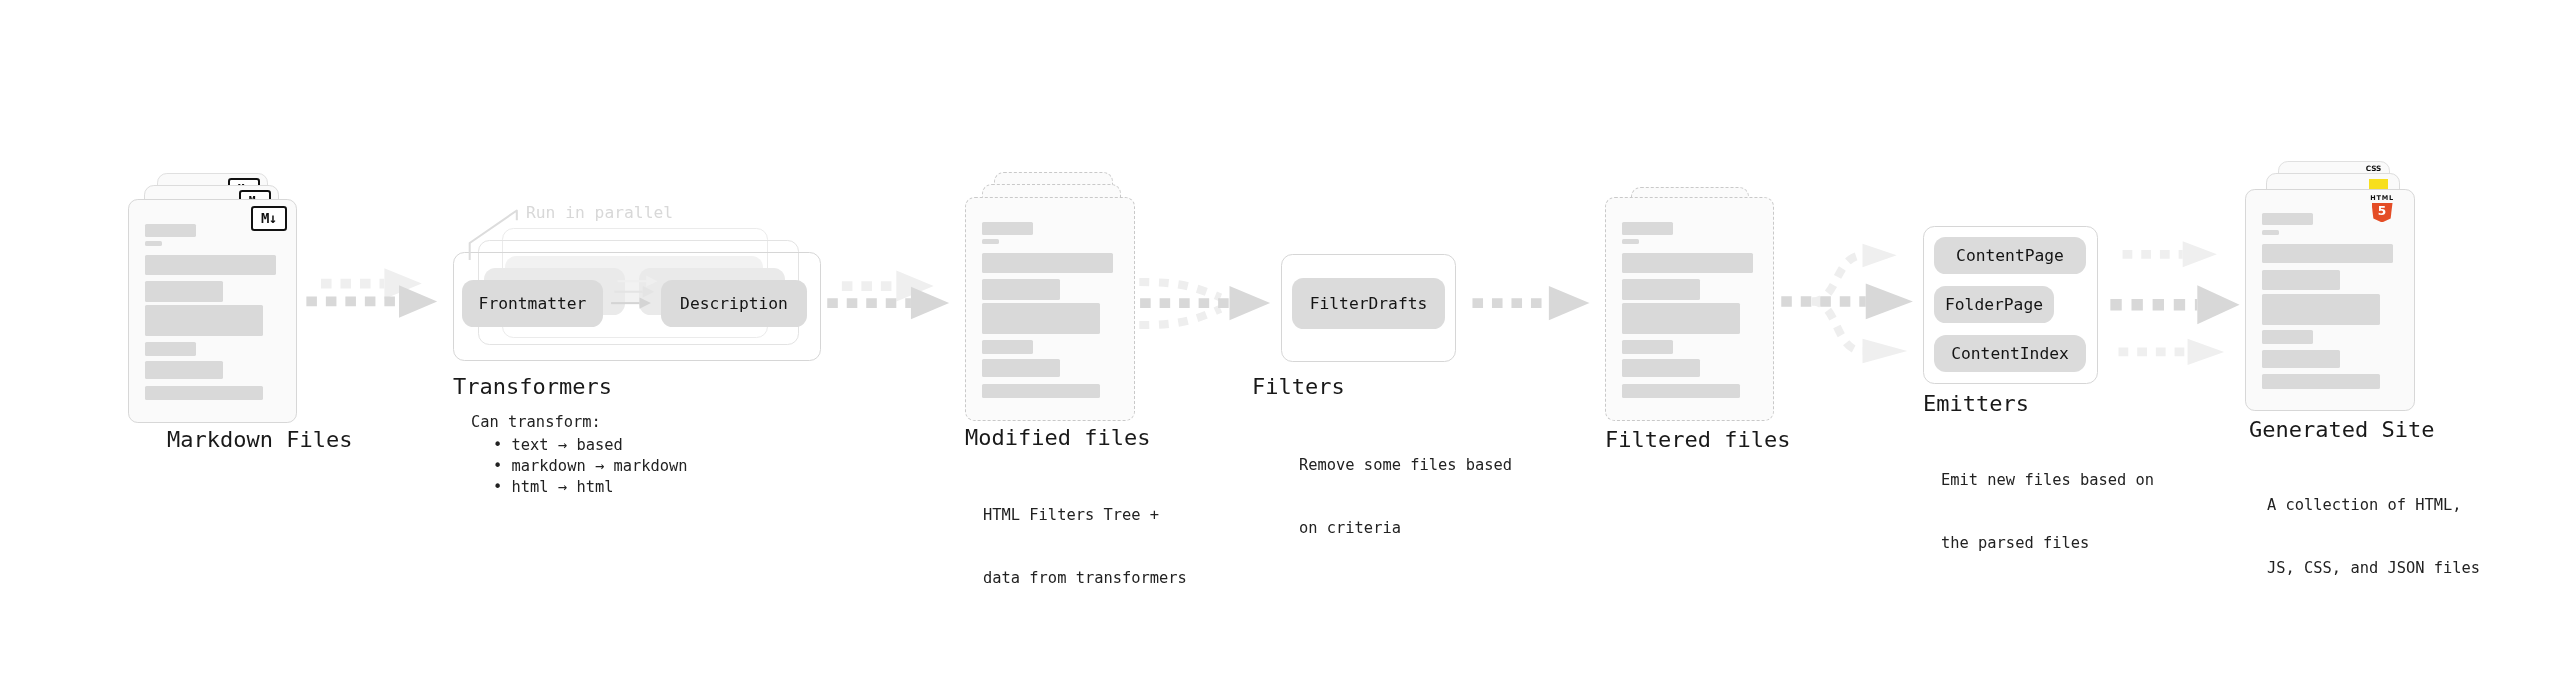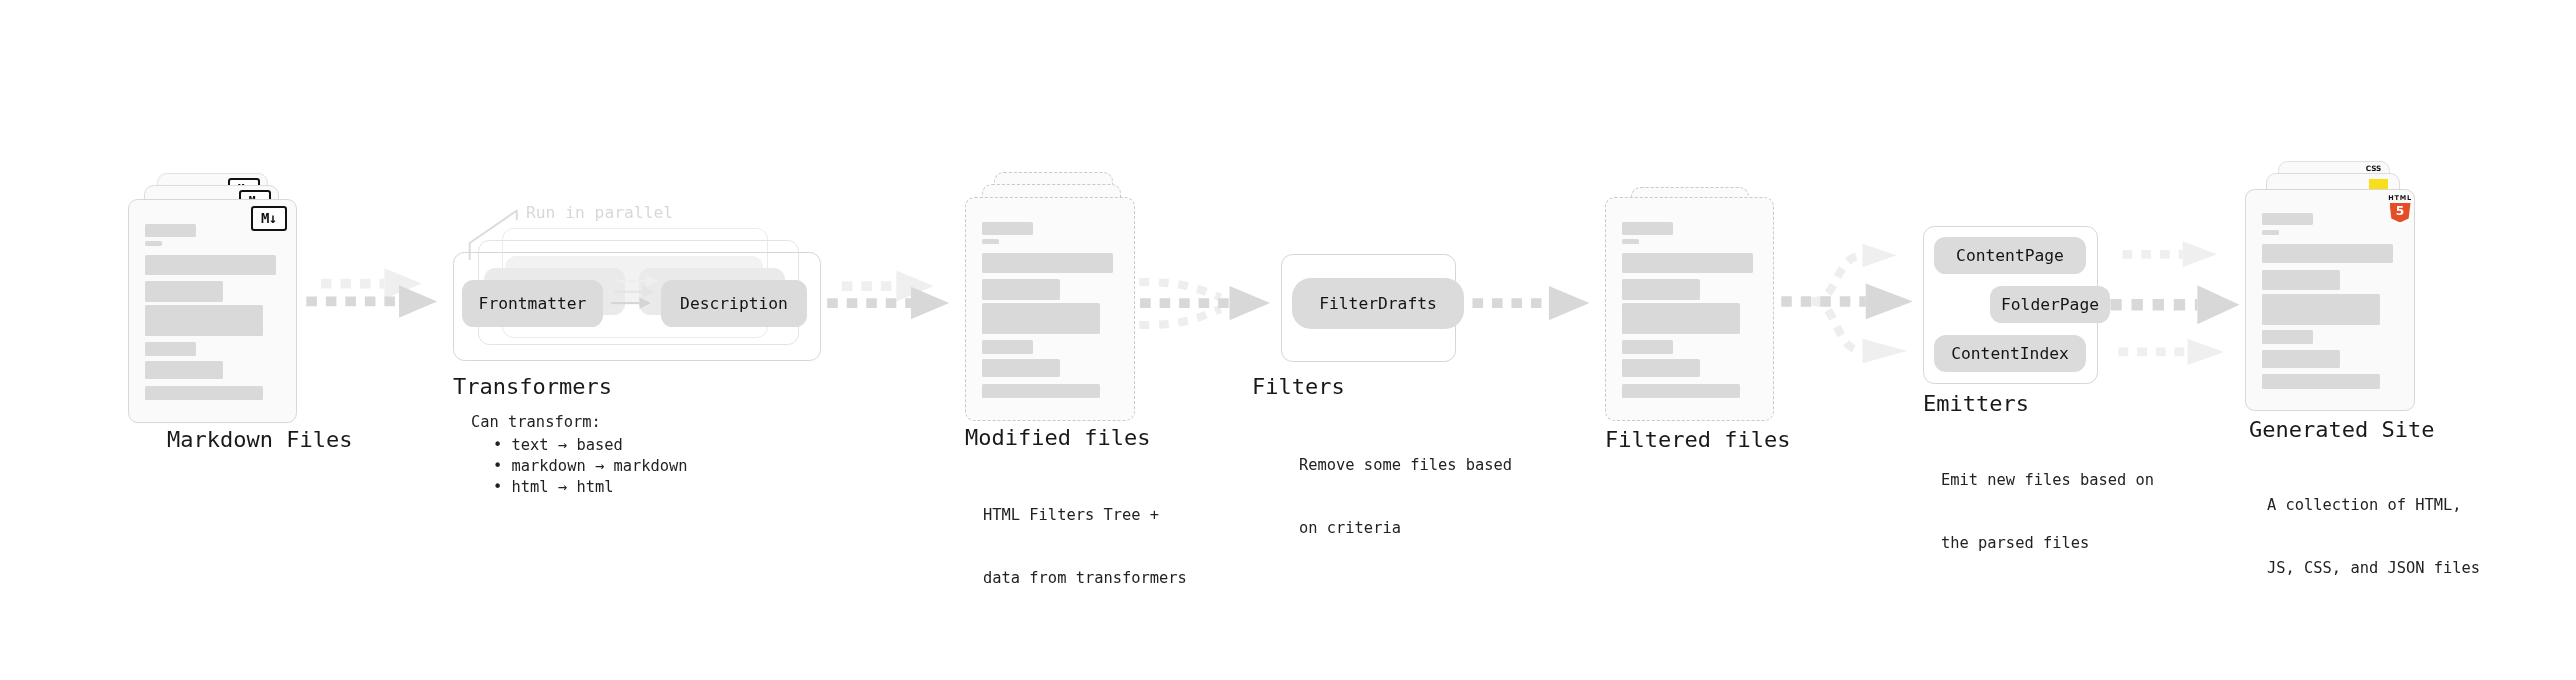--- a/index.html
+++ b/index.html
@@ -97,21 +97,21 @@
       <div class="bar" style="width: 118px; height: 14.6px; margin-top: 6.5px;"></div>
     </div>
 </div>
 <div class="heading" style="left:965px;top:426px;">Modified files</div>
 <div class="subtext" style="left:965px;top:463px;">
   <div>HTML Filters Tree +</div>
   <div>data from transformers</div>
 </div>
 
 <div class="gbox" style="left:1281px;top:254px;width:173px;height:106px;"></div>
-<div class="pill" style="left:1292px;top:278px;width:172px;height:51px;border-radius:19px;">FilterDrafts</div>
+<div class="pill" style="left:1292px;top:278px;width:153px;height:51px;">FilterDrafts</div>
 <div class="heading" style="left:1252px;top:375px;">Filters</div>
 <div class="subtext" style="left:1281px;top:413px;">
   <div>Remove some files based</div>
   <div>on criteria</div>
 </div>
 
 <div class="card-dashed" style="left:1631px;top:187px;width:116px;height:41px;"></div>
 <div class="card-dashed" style="left:1605px;top:197px;width:167px;height:222px;">
   <div class="bars">
       <div class="bar" style="width: 51px; height: 12.2px; margin-top: 0px;"></div>
@@ -121,39 +121,39 @@
       <div class="bar" style="width: 118px; height: 31px; margin-top: 3.3px;"></div>
       <div class="bar" style="width: 51px; height: 14px; margin-top: 5.7px;"></div>
       <div class="bar" style="width: 78px; height: 18px; margin-top: 5.7px;"></div>
       <div class="bar" style="width: 118px; height: 14.6px; margin-top: 6.5px;"></div>
     </div>
 </div>
 <div class="heading" style="left:1605px;top:428px;">Filtered files</div>
 
 <div class="gbox" style="left:1923px;top:226px;width:173px;height:156px;"></div>
 <div class="pill" style="left:1934px;top:237px;width:152px;height:37px;">ContentPage</div>
-<div class="pill" style="left:1990px;top:286px;width:120px;height:37px;">FolderPage</div>
+<div class="pill" style="left:1934px;top:286px;width:120px;height:37px;">FolderPage</div>
 <div class="pill" style="left:1934px;top:335px;width:152px;height:37px;border-radius:12px;">ContentIndex</div>
 <div class="heading" style="left:1923px;top:392px;">Emitters</div>
 <div class="subtext" style="left:1923px;top:428px;">
   <div>Emit new files based on</div>
   <div>the parsed files</div>
 </div>
 
 <div class="card" style="left:2278px;top:161px;width:110px;height:57px;border-color:#e0e0e0;">
   <div class="css-badge" style="right:6.5px;top:3.3px;margin-left:24px;">
     <div class="css-top">CSS</div>
     <div class="css-bar"></div>
   </div>
 </div>
 <div class="card" style="left:2266px;top:173px;width:132px;height:57px;border-color:#dcdcdc;">
   <div class="js-badge" style="right:11.4px;top:4.9px;"></div>
 </div>
 <div class="card" style="left:2245px;top:189px;width:168px;height:220px;">
-  <div class="html5-badge" style="right:0;top:4.1px;margin-left:6px;">
+  <div class="html5-badge" style="right:18px;top:4.1px;margin-left:6px;">
     <div class="html5-top">HTML</div>
     <div class="html5-shield">
       <span class="html5-five">5</span>
     </div>
   </div>
   <div class="bars" style="top:23px;">
       <div class="bar" style="width: 51px; height: 12.2px; margin-top: 0px;"></div>
       <div class="bar" style="width: 17px; height: 4.9px; margin-top: 4.9px;"></div>
       <div class="bar" style="width: 131px; height: 19.5px; margin-top: 9px;"></div>
       <div class="bar" style="width: 78px; height: 20.3px; margin-top: 6.5px;"></div>

